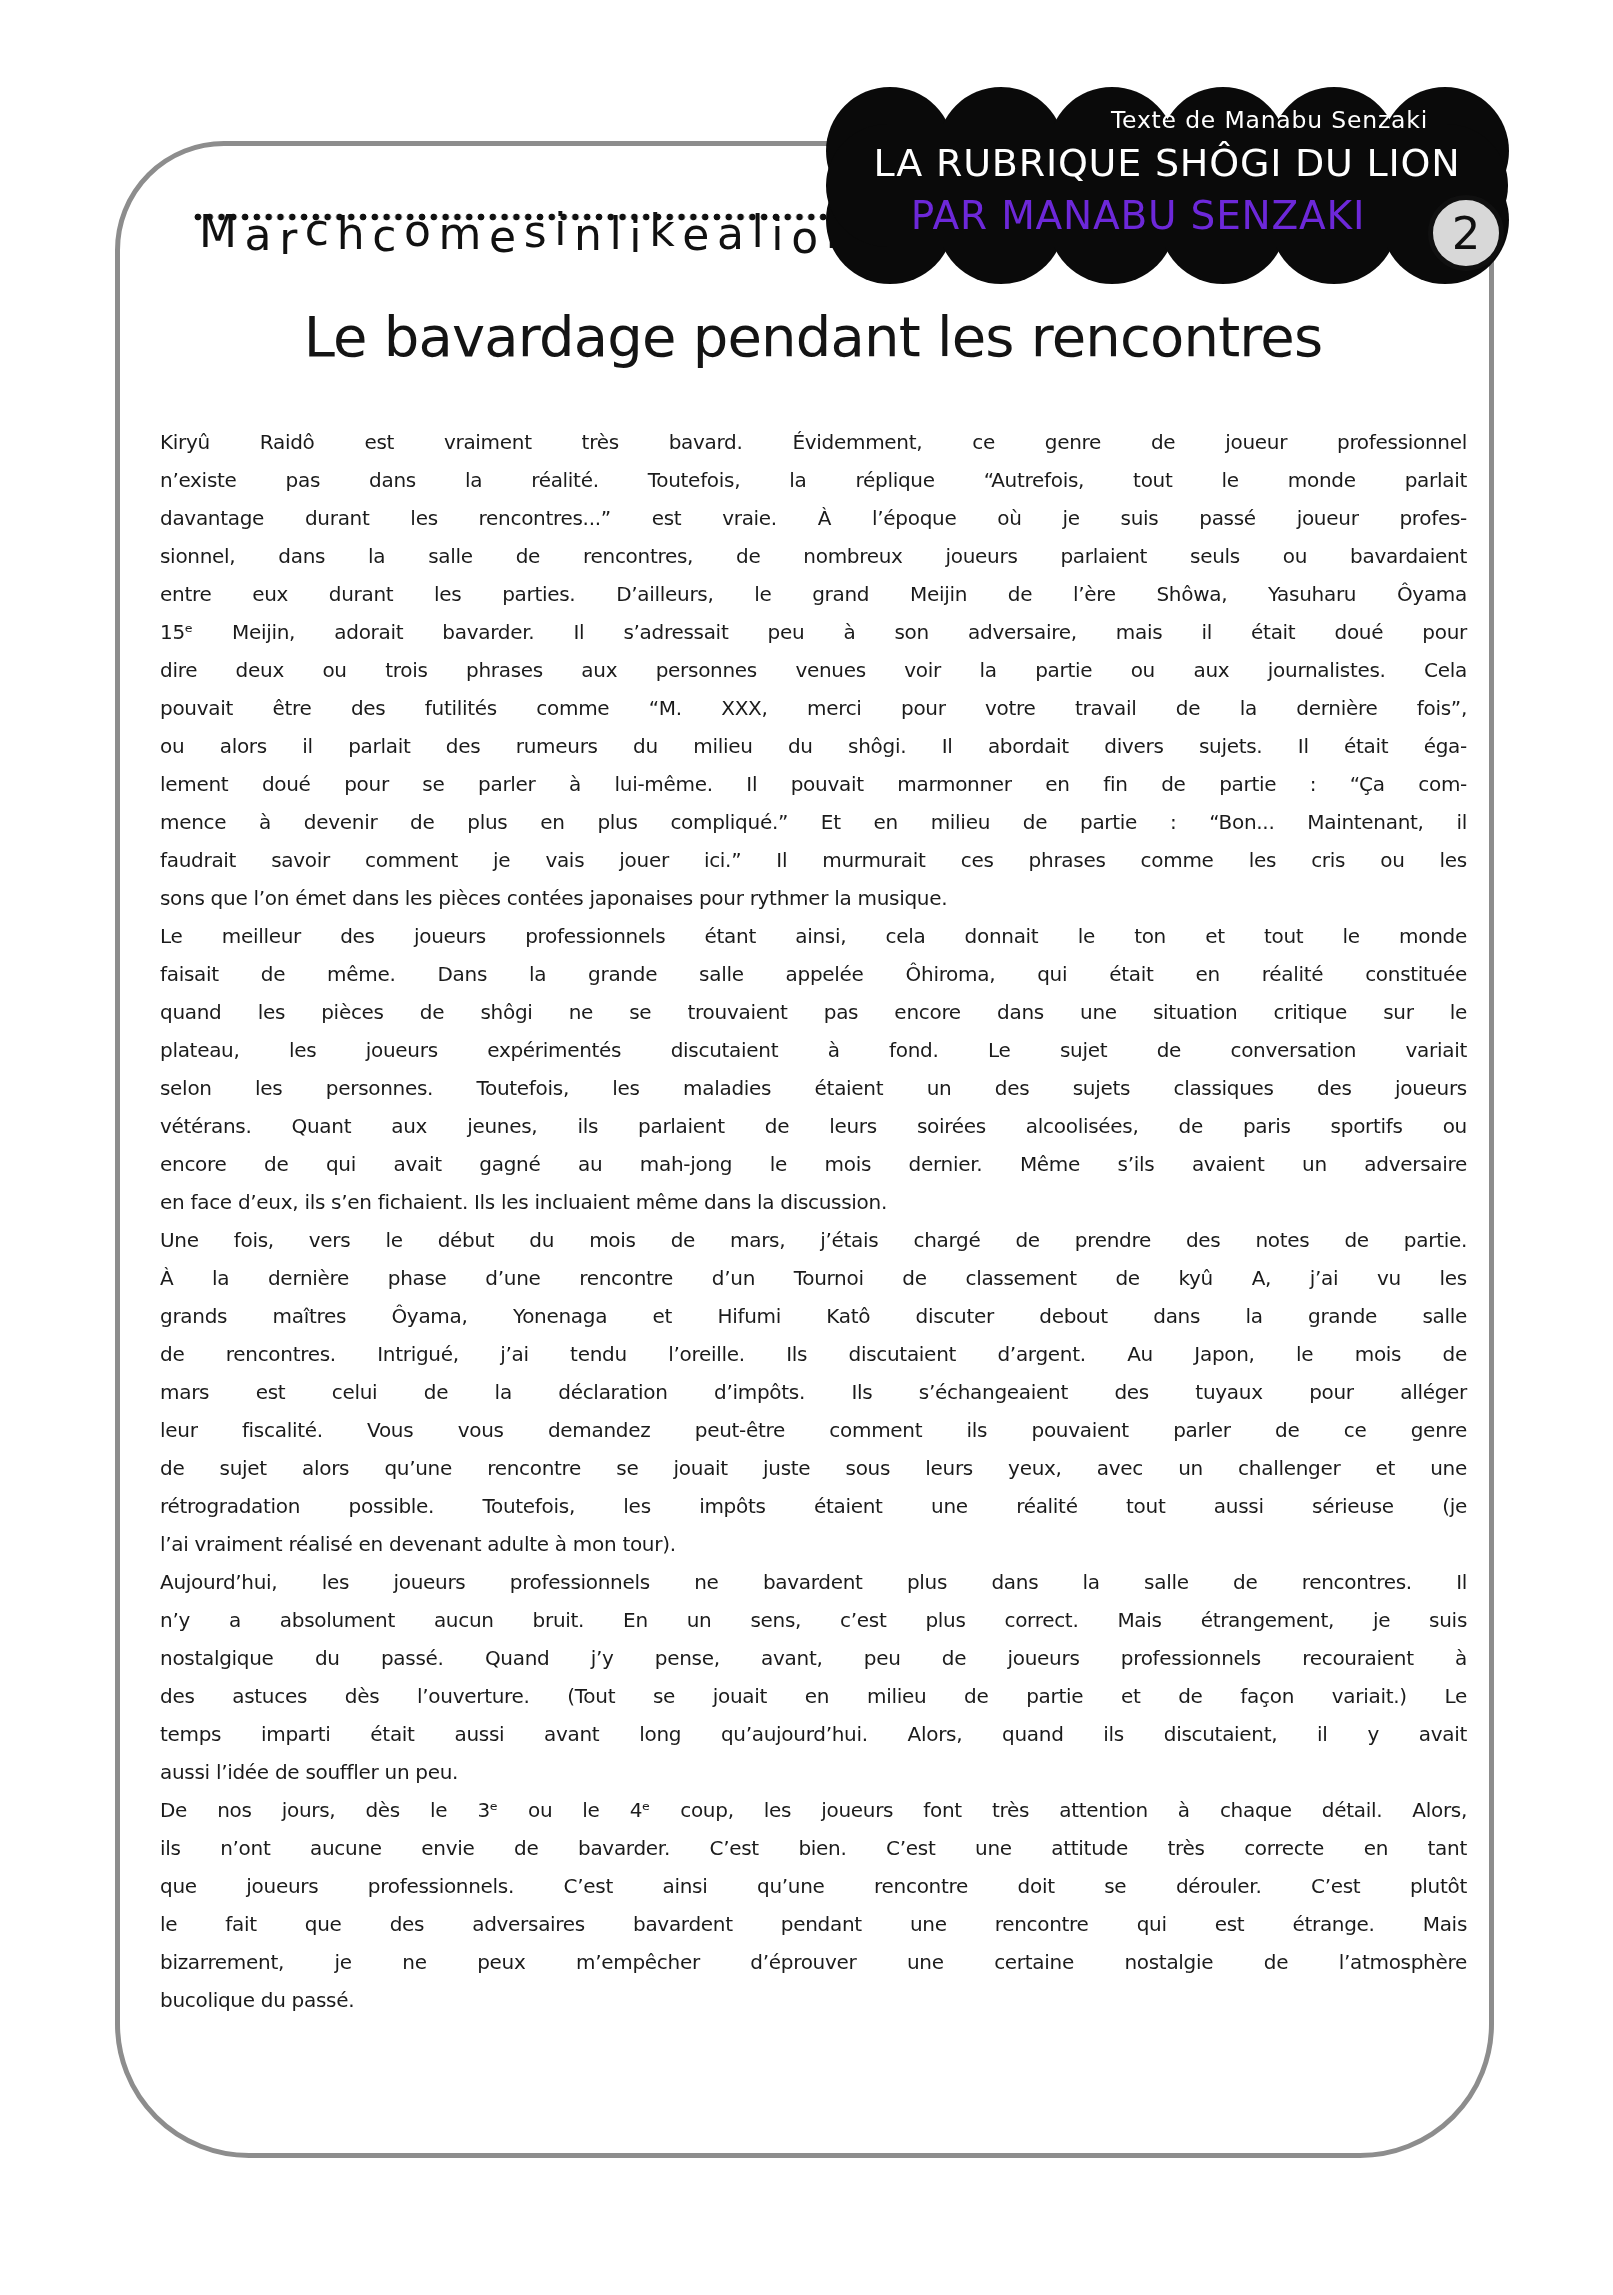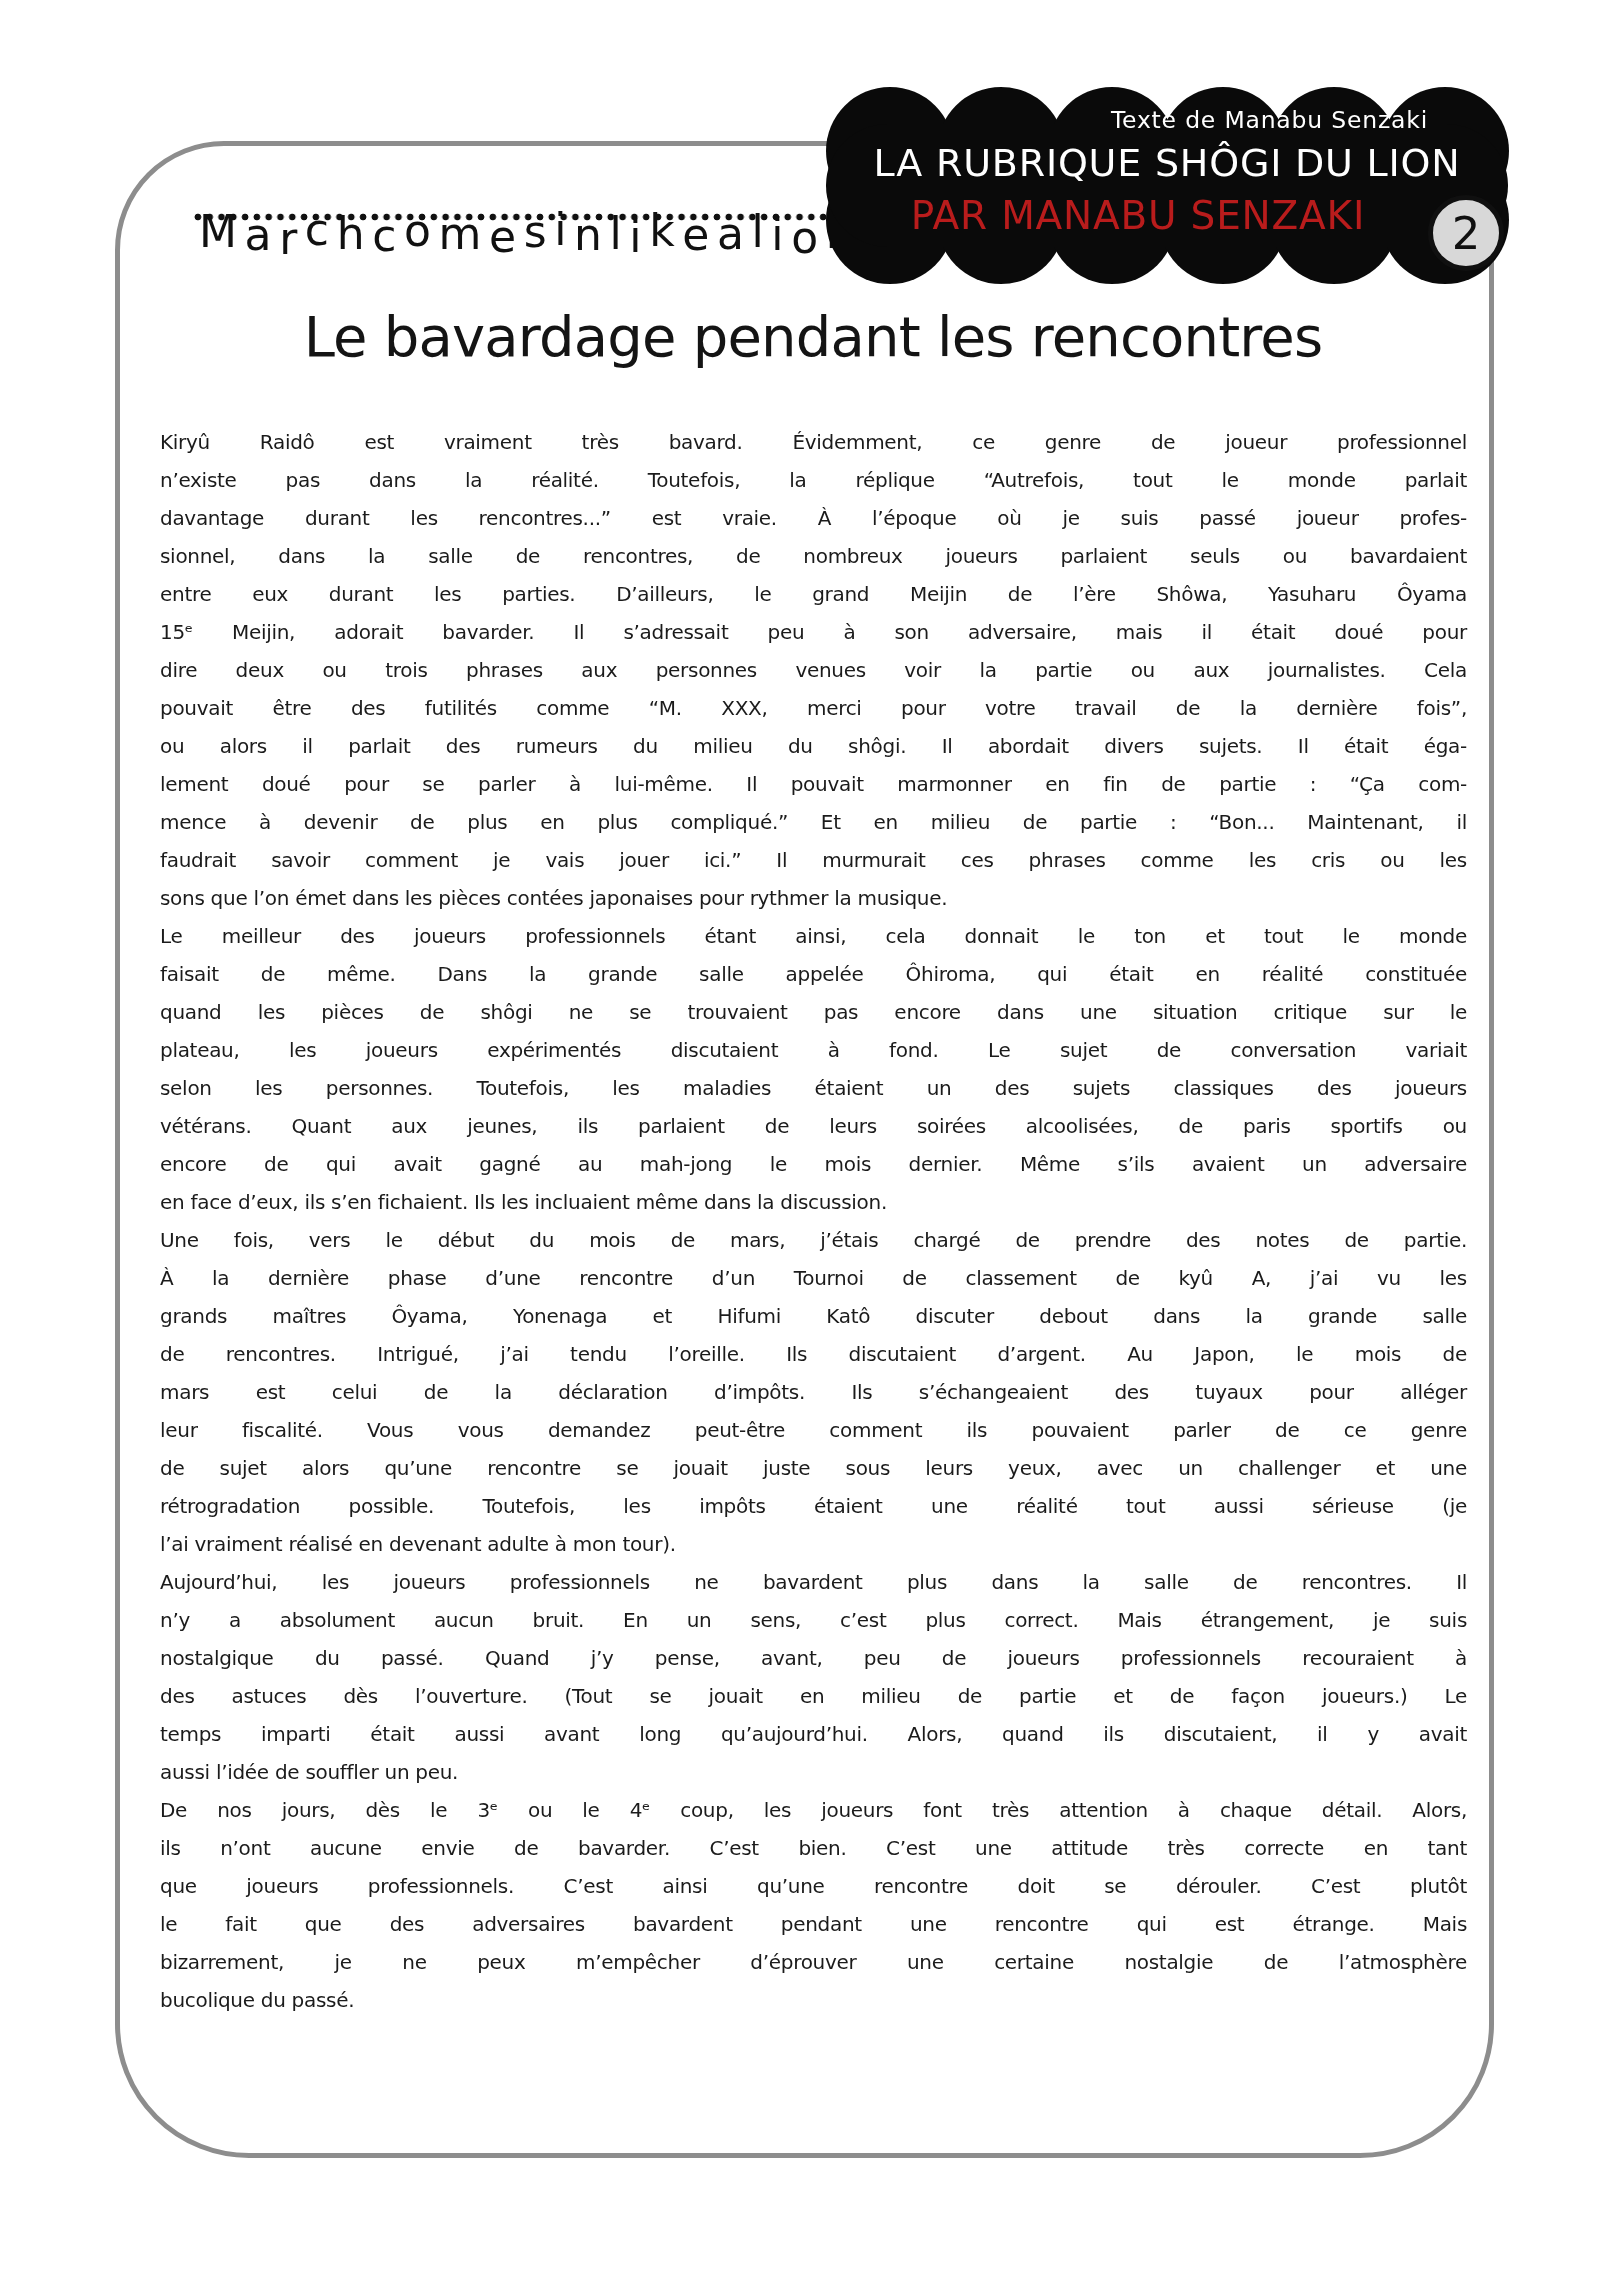--- a/index.html
+++ b/index.html
@@ -30,21 +30,21 @@
   .badge .bump.b { bottom:0; }
   .badge .core { position:absolute; left:0; right:0; top:37px; bottom:37px; background:#0a0a0a; border-radius:76px; }
   .badge .byline {
     position:absolute; right:80px; top:18.5px; color:#fff; font-size:23.5px; letter-spacing:0.8px; white-space:nowrap;
   }
   .badge .rubrique {
     position:absolute; left:5px; right:5px; top:54px; text-align:center; color:#fff;
     font-size:38px; letter-spacing:0.8px; white-space:nowrap;
   }
   .badge .par {
-    position:absolute; left:34px; right:92px; top:106px; text-align:center; color:#b91c1c;
+    position:absolute; left:34px; right:92px; top:106px; text-align:center; color:#6d28d9;
     font-size:39px; letter-spacing:0.8px; white-space:nowrap;
   }
   .page-num-circle {
     position:absolute; left:602px; top:108px; width:76px; height:76px; box-sizing:border-box;
     background:#d8d8d8; border:5px solid #101010; border-radius:50%;
     display:flex; align-items:center; justify-content:center;
   }
   .page-num-circle .num { font-size:45px; color:#101010; line-height:1; }
   .article-title {
     position:absolute; left:155px; top:304px; width:1316px; height:101px;
@@ -123,21 +123,21 @@
       <div class="bline">grands maîtres Ôyama, Yonenaga et Hifumi Katô discuter debout dans la grande salle</div>
       <div class="bline">de rencontres. Intrigué, j’ai tendu l’oreille. Ils discutaient d’argent. Au Japon, le mois de</div>
       <div class="bline">mars est celui de la déclaration d’impôts. Ils s’échangeaient des tuyaux pour alléger</div>
       <div class="bline">leur fiscalité. Vous vous demandez peut-être comment ils pouvaient parler de ce genre</div>
       <div class="bline">de sujet alors qu’une rencontre se jouait juste sous leurs yeux, avec un challenger et une</div>
       <div class="bline">rétrogradation possible. Toutefois, les impôts étaient une réalité tout aussi sérieuse (je</div>
       <div class="bline plast">l’ai vraiment réalisé en devenant adulte à mon tour).</div>
       <div class="bline">Aujourd’hui, les joueurs professionnels ne bavardent plus dans la salle de rencontres. Il</div>
       <div class="bline">n’y a absolument aucun bruit. En un sens, c’est plus correct. Mais étrangement, je suis</div>
       <div class="bline">nostalgique du passé. Quand j’y pense, avant, peu de joueurs professionnels recouraient à</div>
-      <div class="bline">des astuces dès l’ouverture. (Tout se jouait en milieu de partie et de façon joueurs.) Le</div>
+      <div class="bline">des astuces dès l’ouverture. (Tout se jouait en milieu de partie et de façon variait.) Le</div>
       <div class="bline">temps imparti était aussi avant long qu’aujourd’hui. Alors, quand ils discutaient, il y avait</div>
       <div class="bline plast">aussi l’idée de souffler un peu.</div>
       <div class="bline">De nos jours, dès le 3ᵉ ou le 4ᵉ coup, les joueurs font très attention à chaque détail. Alors,</div>
       <div class="bline">ils n’ont aucune envie de bavarder. C’est bien. C’est une attitude très correcte en tant</div>
       <div class="bline">que joueurs professionnels. C’est ainsi qu’une rencontre doit se dérouler. C’est plutôt</div>
       <div class="bline">le fait que des adversaires bavardent pendant une rencontre qui est étrange. Mais</div>
       <div class="bline">bizarrement, je ne peux m’empêcher d’éprouver une certaine nostalgie de l’atmosphère</div>
       <div class="bline plast">bucolique du passé.</div>
     </div>
 

